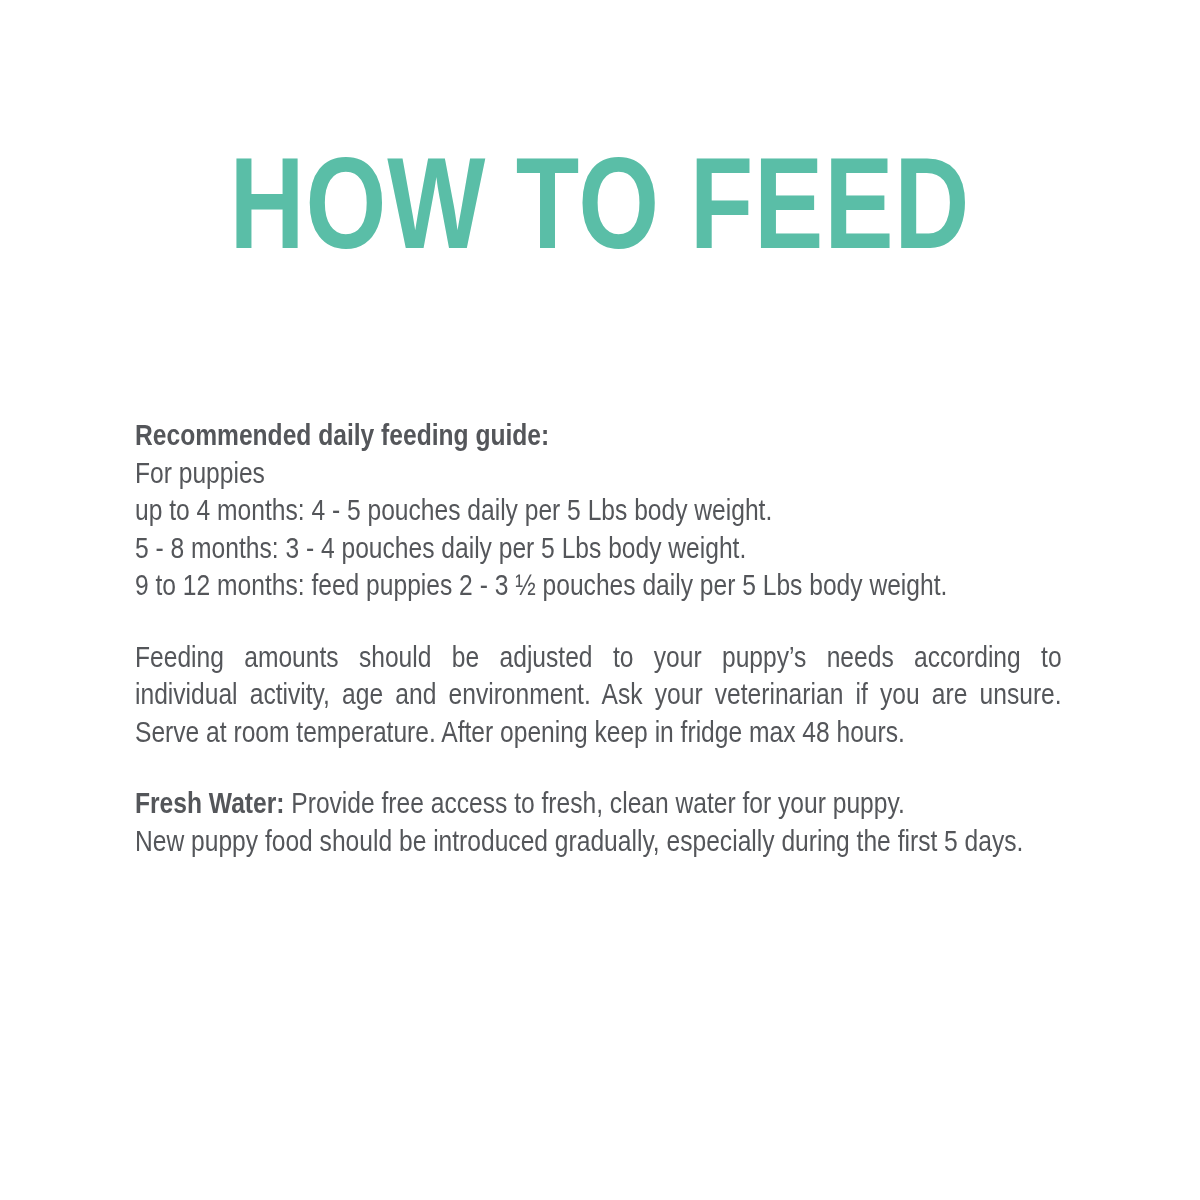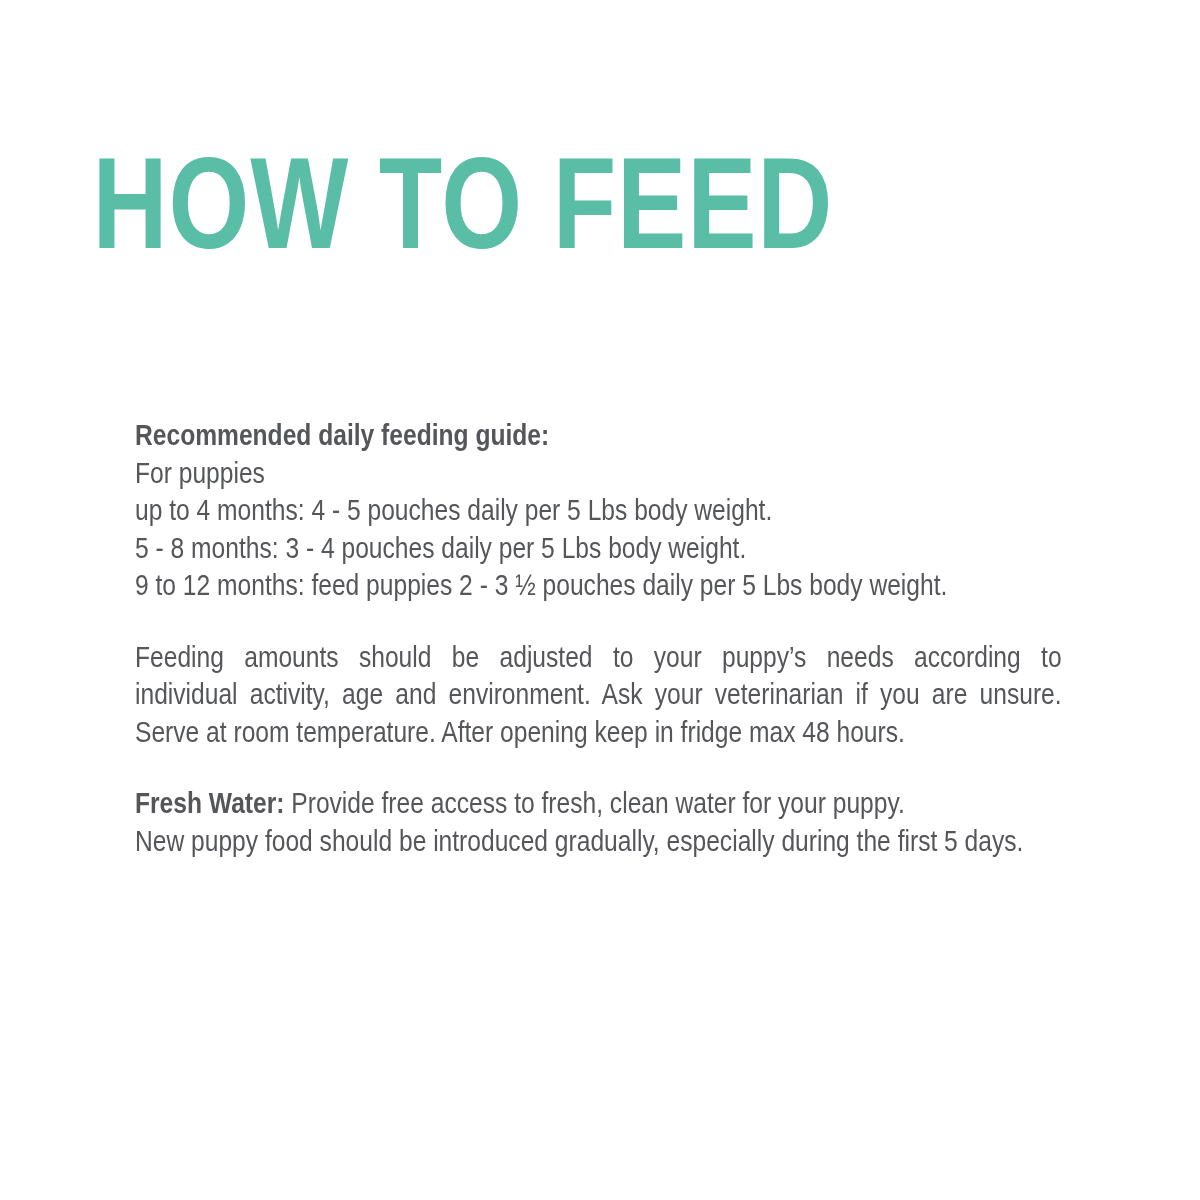--- a/index.html
+++ b/index.html
@@ -13,21 +13,21 @@
     height: 1200px;
     background: #ffffff;
     overflow: hidden;
     font-family: "Liberation Sans", sans-serif;
   }
   .heading-wrap {
     position: absolute;
     top: 138px;
     left: 0;
     width: 1200px;
-    text-align: left;
+    text-align: center;
   }
   .heading {
     display: inline-block;
     margin: 0;
     font-size: 130px;
     font-weight: bold;
     line-height: 1;
     letter-spacing: 1px;
     color: #5ABEA7;
     white-space: nowrap;

